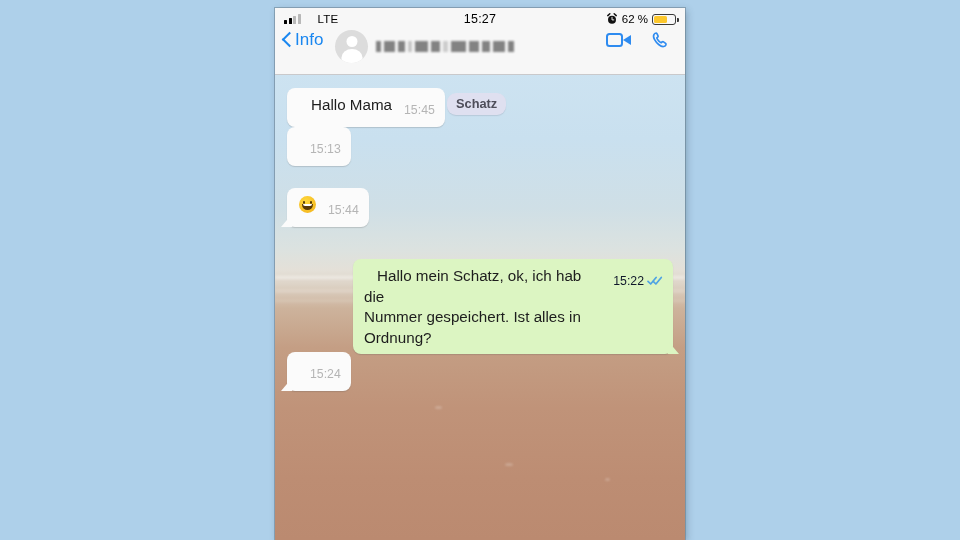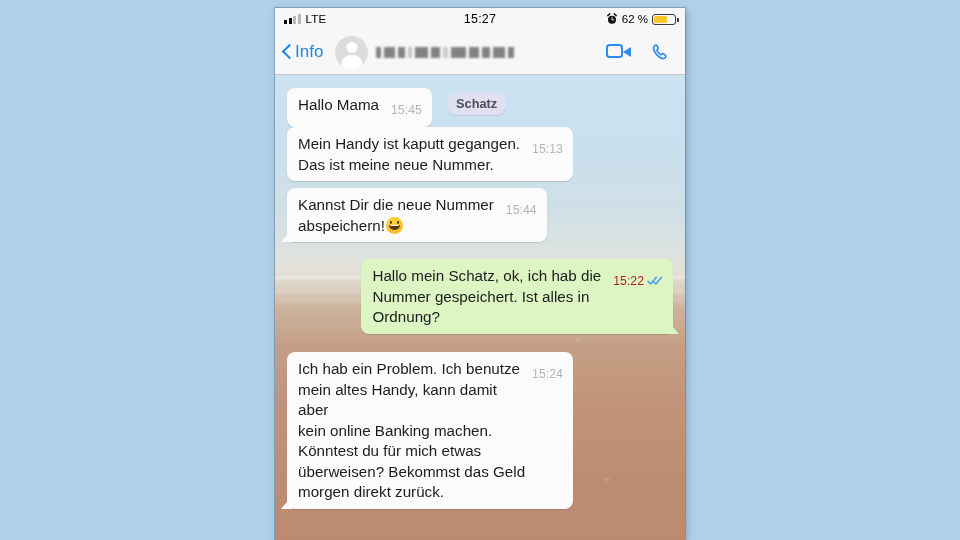--- a/index.html
+++ b/index.html
@@ -77,21 +77,21 @@
     background: #f7f7f7;
     display: flex;
     align-items: center;
     font-size: 12px;
     color: #000;
     z-index: 5;
   }
   .sb-left {
     display: flex;
     align-items: center;
-    gap: 5px;
+    gap: 17px;
     padding-left: 9px;
     width: 150px;
   }
   .sb-center {
     flex: 1;
     text-align: center;
     font-weight: normal;
     font-size: 12.5px;
     letter-spacing: 0.2px;
   }
@@ -150,21 +150,21 @@
 
   
   .navbar {
     position: absolute;
     left: 0; top: 22px;
     width: 410px;
     height: 44px;
     background: #f7f7f7;
     border-bottom: 1px solid #c9c9cb;
     display: flex;
-    align-items: center;
+    align-items: flex-start;
     z-index: 5;
   }
   .nav-back {
     display: flex;
     align-items: center;
     gap: 2px;
     padding-left: 7px;
     color: #1a87f0;
     font-size: 17px;
     cursor: pointer;
@@ -282,33 +282,33 @@
     padding: 7px 10px 6px 11px;
     font-size: 15.2px;
     line-height: 20.5px;
     color: #1d1d1d;
     box-shadow: 0 1px 1px rgba(80,80,80,0.22);
     max-width: 320px;
     box-sizing: border-box;
   }
   .bubble.in  { background: #fbfbfb; }
   .bubble.out { background: #dcf5c2; }
-  .bubble .txt { white-space: pre-wrap; }
+  .bubble .txt { white-space: pre-wrap; margin-left: 13px; }
   .bubble .meta {
     float: right;
     font-size: 12.3px;
     color: #b5b5b5;
     margin-left: 12px;
     margin-top: 5px;
     white-space: nowrap;
     display: inline-flex;
     align-items: center;
     gap: 3px;
   }
-  .bubble.out .meta { color: #b91c1c; }
+  .bubble.out .meta { color: #0f172a; }
   .ticks { display: inline-block; width: 16px; height: 10px; position: relative; }
   .ticks svg { position: absolute; left: 0; top: 0; }
 
   
   .tail-l::after {
     content: "";
     position: absolute;
     left: -6px;
     bottom: 0px;
     width: 0; height: 0;
@@ -462,30 +462,27 @@
       <div class="row" style="left:12px; top:14px;">
         <div class="bubble in">
           <span class="meta">15:45</span>
           <span class="txt">Hallo Mama</span>
         </div>
       </div>
 
       <div class="row" style="left:12px; top:53px;">
         <div class="bubble in">
           <span class="meta">15:13</span>
-          <span class="txt">Mein Handy ist kaputt gegangen.
-Das ist meine neue Nummer.</span>
         </div>
       </div>
 
       <div class="row" style="left:12px; top:114px;">
         <div class="bubble in tail-l">
           <span class="meta">15:44</span>
-          <span class="txt">Kannst Dir die neue Nummer
-abspeichern!</span><span class="emoji-face"><span class="eye l"></span><span class="eye r"></span><span class="mouth"></span></span>
+          <span class="emoji-face"><span class="eye l"></span><span class="eye r"></span><span class="mouth"></span></span>
         </div>
       </div>
 
       <div class="row" style="left:78px; top:185px; width:320px; justify-content:flex-end;">
         <div class="bubble out tail-r">
           <span class="meta">
             <span>15:22</span>
             <span class="ticks">
               <svg width="16" height="10" viewBox="0 0 16 10">
                 <path d="M1 5.3 L3.7 8 L9.1 1.5" stroke="#4fa3e3" stroke-width="1.7" fill="none" stroke-linecap="round" stroke-linejoin="round"></path>
@@ -495,26 +492,20 @@
           </span>
           <span class="txt">Hallo mein Schatz, ok, ich hab die
 Nummer gespeichert. Ist alles in
 Ordnung?</span>
         </div>
       </div>
 
       <div class="row" style="left:12px; top:278px;">
         <div class="bubble in tail-l">
           <span class="meta">15:24</span>
-          <span class="txt">Ich hab ein Problem. Ich benutze
-mein altes Handy, kann damit aber
-kein online Banking machen.
-Könntest du für mich etwas
-überweisen? Bekommst das Geld
-morgen direkt zurück.</span>
         </div>
       </div>
 
       <div class="date-badge" style="left:172px; top:19px;">Schatz</div>
 
     </div>
 
   </div>
 </div>
 

